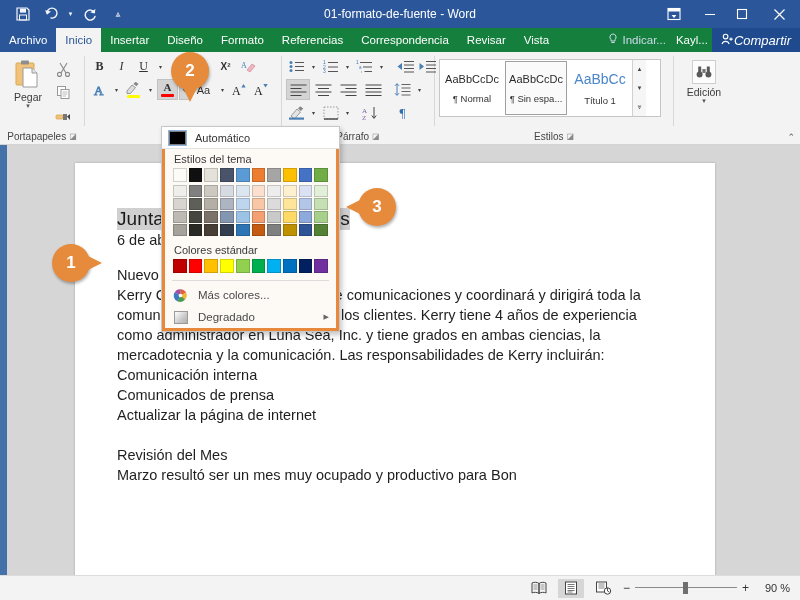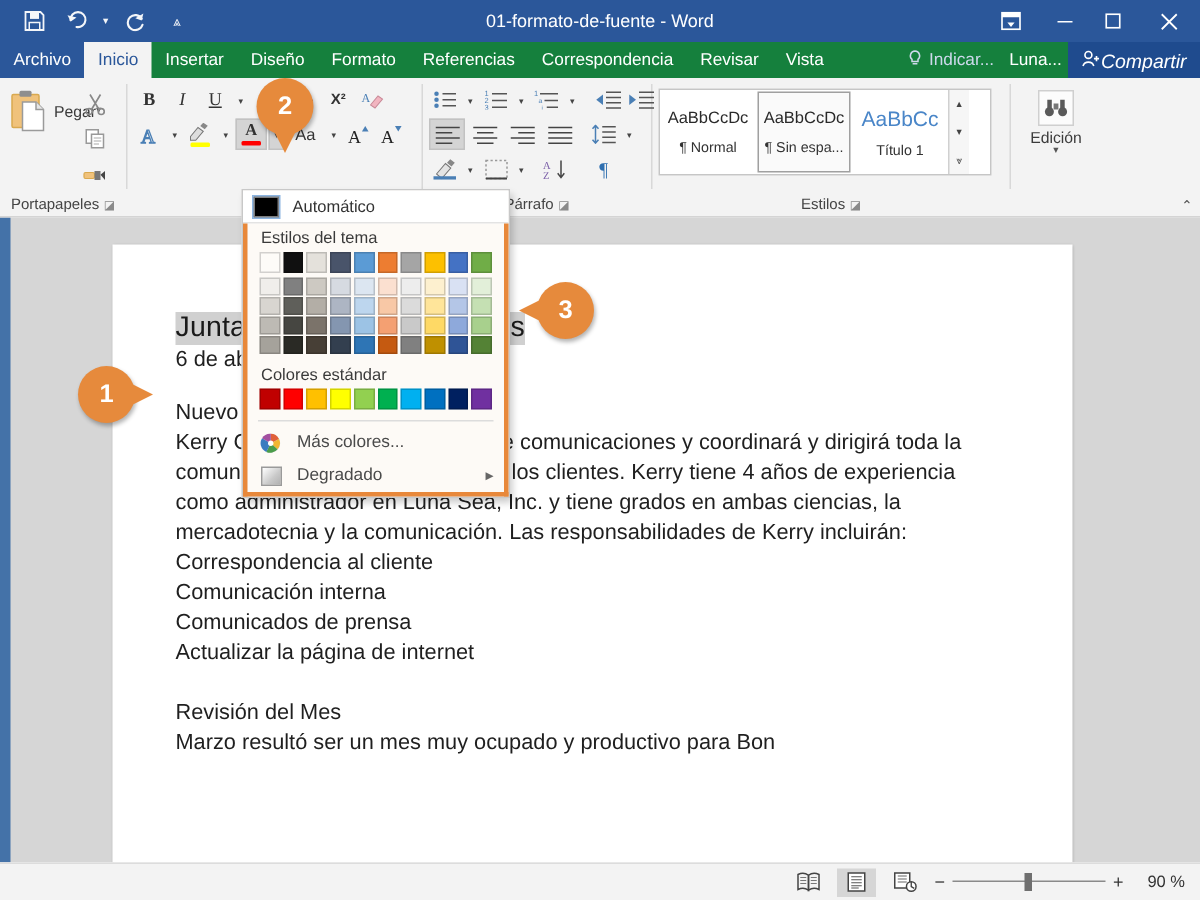--- a/index.html
+++ b/index.html
@@ -64,21 +64,21 @@
   .grp-body { flex: 1; display: flex; align-items: flex-start; padding-top: 2px; }
   .grp-label {
     height: 15px; text-align: center; font-size: 10px; color: #444;
     display: flex; align-items: center; justify-content: center; gap: 3px;
   }
   .grp-sep { width: 1px; background: #d8d8d8; margin: 4px 0 18px 0; }
   .dlg { font-size: 8px; color: #8a8a8a; }
 
   
   .paste-btn {
-    width: 48px; display: flex; flex-direction: row; align-items: center;
+    width: 48px; display: flex; flex-direction: column; align-items: center;
     padding-top: 2px;
   }
   .paste-ico { width: 32px; height: 32px; position: relative; }
   .paste-label { font-size: 10.5px; margin-top: 1px; }
   .paste-caret { font-size: 7px; color: #555; line-height: 6px; }
   .clip-small { display: flex; flex-direction: column; gap: 2px; padding-top: 3px; }
   .csbtn { width: 22px; height: 21px; display:flex; align-items:center; justify-content:center; }
 
   
   .font-rows { display: flex; flex-direction: column; gap: 2px; }
@@ -293,21 +293,21 @@
   <div class="tab-right">
     <div class="tellme">
       <span>
         <svg width="10" height="12" viewBox="0 0 10 12">
             <path d="M5 1 A3.2 3.2 0 0 1 7 6.6 L7 8 L3 8 L3 6.6 A3.2 3.2 0 0 1 5 1Z" fill="none" stroke="#cdd9ec" stroke-width="1"></path>
             <rect x="3.4" y="9" width="3.2" height="1" fill="#cdd9ec"></rect>
           </svg>
       </span>
       <span>Indicar...</span>
     </div>
-    <div class="username">Luna...</div>
+    <div class="username">Kayl...</div>
     <div class="share">
       <span>
         <svg width="13" height="12" viewBox="0 0 13 12">
             <circle cx="4.6" cy="3.6" r="2.3" fill="none" stroke="#fff" stroke-width="1.1"></circle>
             <path d="M1 11 A3.8 3.8 0 0 1 8.2 11" fill="none" stroke="#fff" stroke-width="1.1"></path>
             <path d="M10 4.4 v3.4 M8.3 6.1 h3.4" stroke="#fff" stroke-width="1.1"></path>
           </svg>
       </span>
       <span>Compartir</span>
     </div>
@@ -589,21 +589,20 @@
 <div id="workspace">
   <div id="left-rail"></div>
   <div id="page">
     <div id="page-inner">
       <div>
         <span class="h-title">Junta general de directores</span>
       </div>
       <div class="d-date">6 de abril</div>
       <div class="d-para">Nuevo gerente de comunicaciones</div>
       <div class="d-line">Kerry Carroll es nuestro director de comunicaciones y coordinará y dirigirá toda la comunicación formal interna y con los clientes. Kerry tiene 4 años de experiencia como administrador en Luna Sea, Inc. y tiene grados en ambas ciencias, la mercadotecnia y la comunicación. Las responsabilidades de Kerry incluirán:</div>
-      <div class="d-line">Correspondencia al cliente</div>
       <div class="d-line">Comunicación interna</div>
       <div class="d-line">Comunicados de prensa</div>
       <div class="d-line">Actualizar la página de internet</div>
       <div class="blank"></div>
       <div class="d-line">Revisión del Mes</div>
       <div class="d-line">Marzo resultó ser un mes muy ocupado y productivo para Bon</div>
     </div>
   </div>
 </div>
 

